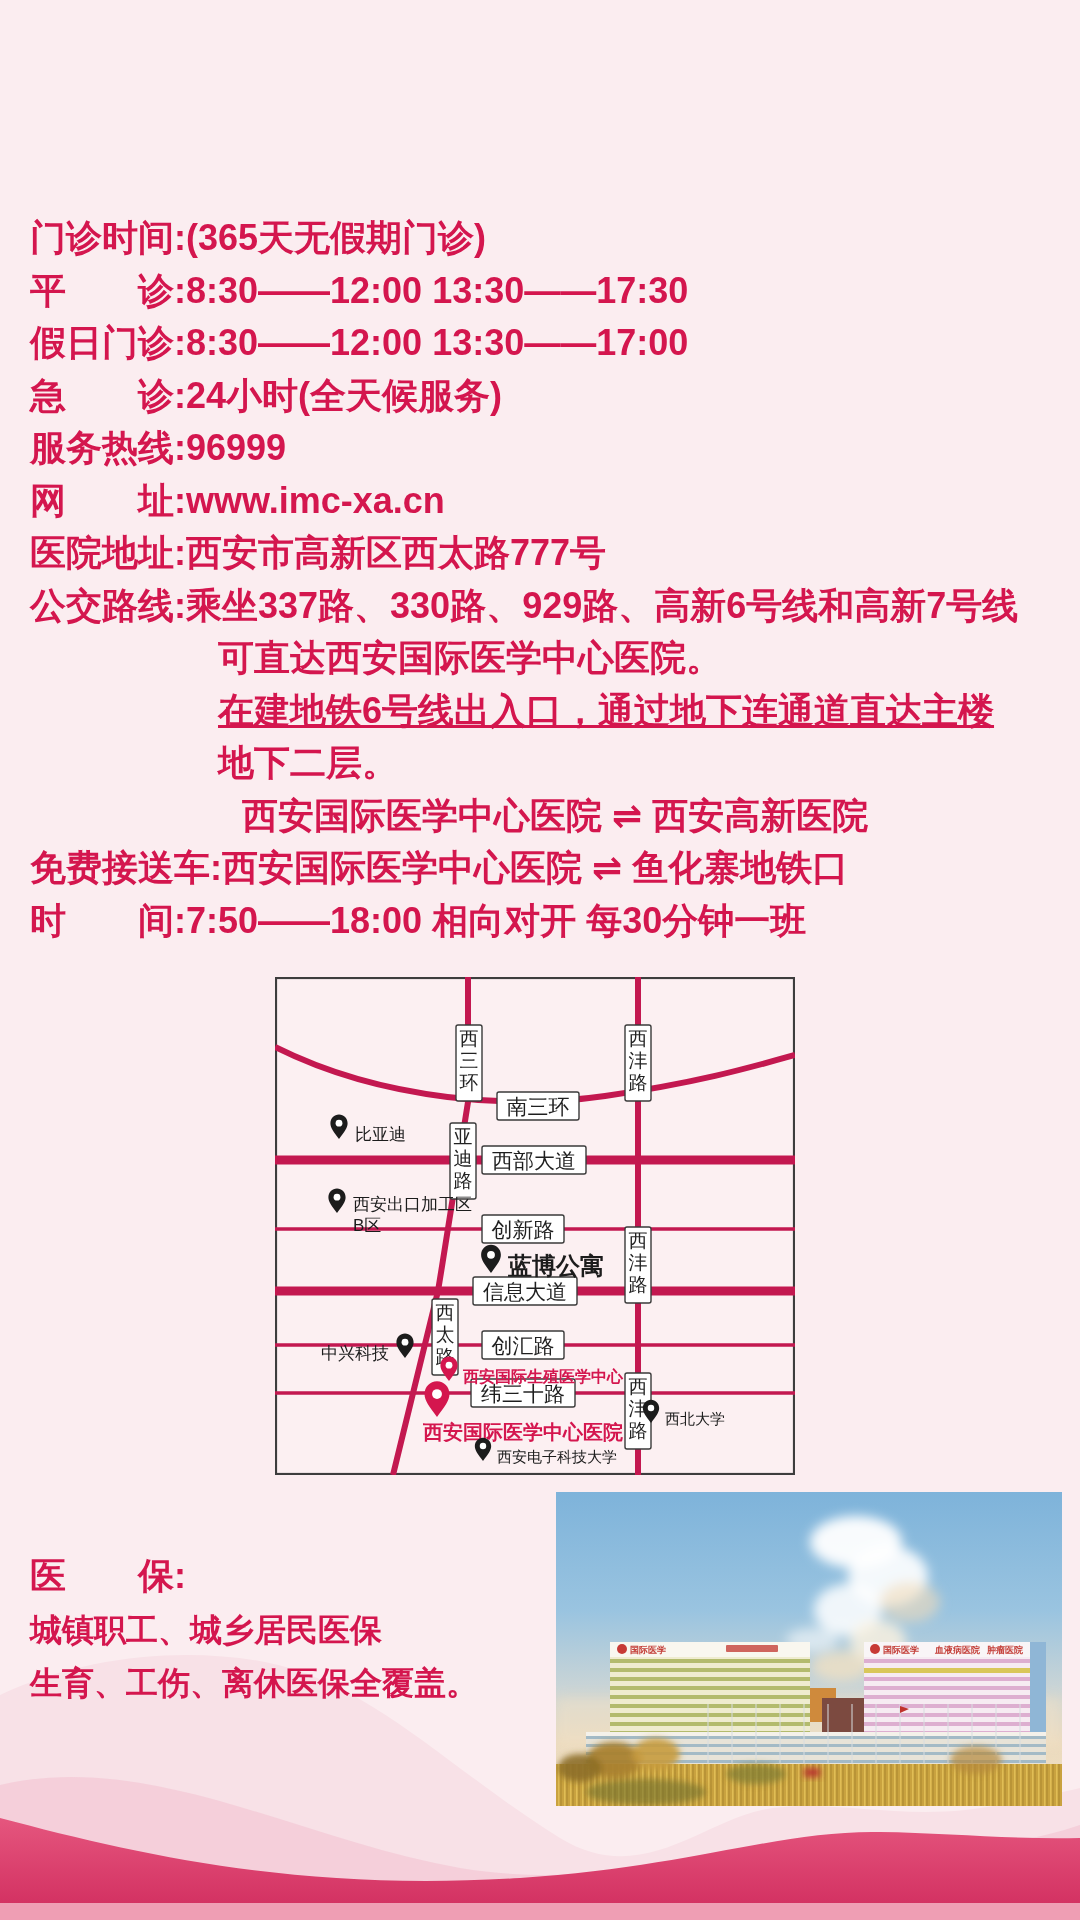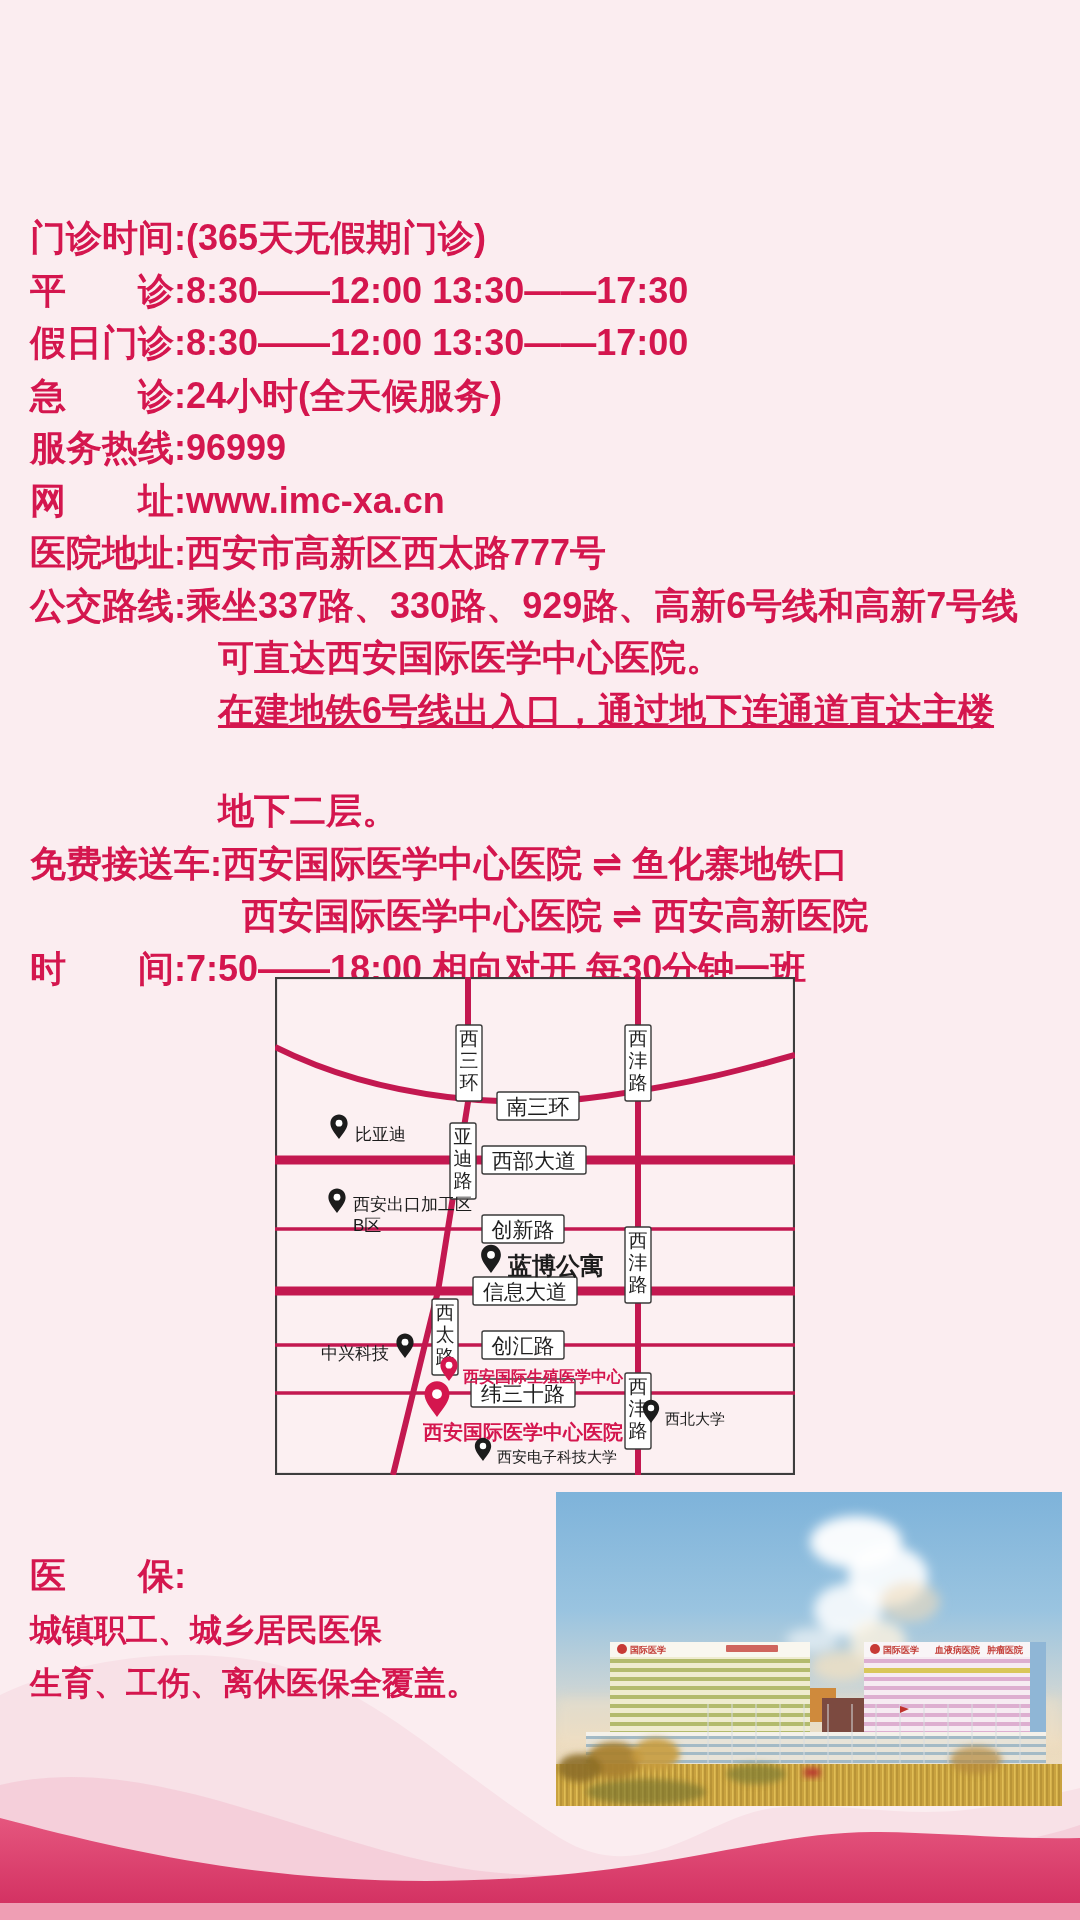--- a/index.html
+++ b/index.html
@@ -36,23 +36,23 @@
       <div class="info-line"><span class="info-label">门诊时间:</span><span>(365天无假期门诊)</span></div>
       <div class="info-line"><span class="info-label">平　　诊:</span><span>8:30——12:00 13:30——17:30</span></div>
       <div class="info-line"><span class="info-label">假日门诊:</span><span>8:30——12:00 13:30——17:00</span></div>
       <div class="info-line"><span class="info-label">急　　诊:</span><span>24小时(全天候服务)</span></div>
       <div class="info-line"><span class="info-label">服务热线:</span><span>96999</span></div>
       <div class="info-line"><span class="info-label">网　　址:</span><span>www.imc-xa.cn</span></div>
       <div class="info-line"><span class="info-label">医院地址:</span><span>西安市高新区西太路777号</span></div>
       <div class="info-line"><span class="info-label">公交路线:</span><span>乘坐337路、330路、929路、高新6号线和高新7号线</span></div>
       <div class="info-line" style="padding-left: 188px;"><span>可直达西安国际医学中心医院。</span></div>
       <div class="info-line" style="padding-left: 188px; text-decoration: underline;"><span>在建地铁6号线出入口，通过地下连通道直达主楼</span></div>
-      <div class="info-line" style="padding-left: 188px; margin-top: 48px;"><span>地下二层。</span></div>
+      <div class="info-line" style="padding-left: 188px;"><span>地下二层。</span></div>
+      <div class="info-line" style="padding-left: 212px;"><span>西安国际医学中心医院 ⇌ 西安高新医院</span></div>
       <div class="info-line"><span class="info-label">免费接送车:</span><span>西安国际医学中心医院 ⇌ 鱼化寨地铁口</span></div>
-      <div class="info-line" style="padding-left: 212px;"><span>西安国际医学中心医院 ⇌ 西安高新医院</span></div>
       <div class="info-line"><span class="info-label">时　　间:</span><span>7:50——18:00 相向对开 每30分钟一班</span></div>
     </div>
 
   <div id="map-wrap">
       <svg viewBox="0 0 520 498" width="520" height="498">
         <rect x="1" y="1" width="518" height="496" fill="#fcf0f2" stroke="#3d3d3d" stroke-width="2.2"></rect>
         <path d="M193,0 L193,125 C188,160 175,240 163,314 L118,498" fill="none" stroke="#c31850" stroke-width="6"></path>
         <path d="M363,0 L363,498" fill="none" stroke="#c31850" stroke-width="6"></path>
         <path d="M0,70 C110,125 240,132 330,119 C420,106 470,92 520,78" fill="none" stroke="#c31850" stroke-width="6"></path>
         <path d="M0,183 L520,183" fill="none" stroke="#c31850" stroke-width="9"></path>

